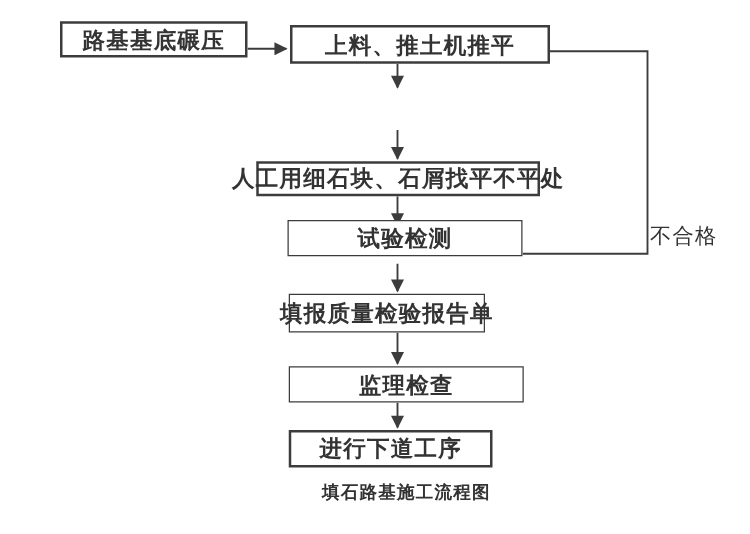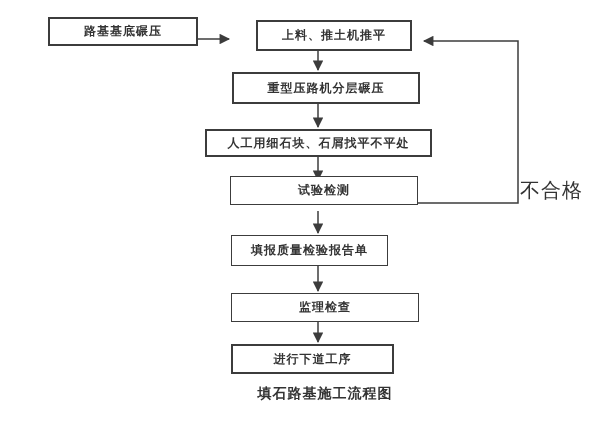--- a/index.html
+++ b/index.html
@@ -25,34 +25,34 @@
   .node {
     position: absolute;
     box-sizing: border-box;
     background: #ffffff;
     border: 2px solid #3c3c3c;
     display: flex;
     align-items: center;
     justify-content: center;
     text-align: center;
     color: #333333;
-    font-size: 12px;
+    font-size: 18px;
     font-weight: bold;
     letter-spacing: 1px;
     white-space: nowrap;
   }
   .node.thin {
     border-width: 1px;
   }
   .fail-label {
     position: absolute;
     left: 520px;
     top: 177px;
     color: #333333;
-    font-size: 20px;
+    font-size: 17px;
     font-weight: normal;
     letter-spacing: 1px;
     white-space: nowrap;
   }
   .caption {
     position: absolute;
     left: 0;
     top: 385px;
     width: 650px;
     text-align: center;
@@ -83,27 +83,24 @@
     <line x1="318" y1="266" x2="318" y2="291" stroke="#3c3c3c" stroke-width="1.5" marker-end="url(#arrowhead)"></line>
     <line x1="318" y1="322" x2="318" y2="342" stroke="#3c3c3c" stroke-width="1.5" marker-end="url(#arrowhead)"></line>
 
     <polyline points="418,203 518,203 518,41 424,41" fill="none" stroke="#3c3c3c" stroke-width="1.5" marker-end="url(#arrowhead)"></polyline>
   </svg>
 
   <div class="node" style="left:48px;  top:17px;  width:150px; height:29px;">
     <span>路基基底碾压</span>
   </div>
 
-  <div class="node" style="left:232px; top:20px;  width:156px; height:31px;margin-left:24px;">
+  <div class="node" style="left:232px; top:20px;  width:208px; height:31px;">
     <span>上料、推土机推平</span>
   </div>
 
-  <div class="node" style="left:232px; top:72px;  width:188px; height:32px;">
-    <span>重型压路机分层碾压</span>
-  </div>
 
   <div class="node" style="left:205px; top:129px; width:227px; height:28px;text-align:right;">
     <span>人工用细石块、石屑找平不平处</span>
   </div>
 
   <div class="node thin" style="left:230px; top:176px; width:188px; height:29px;">
     <span>试验检测</span>
   </div>
 
   <div class="node thin" style="left:231px; top:235px; width:157px; height:31px;text-align:right;">

